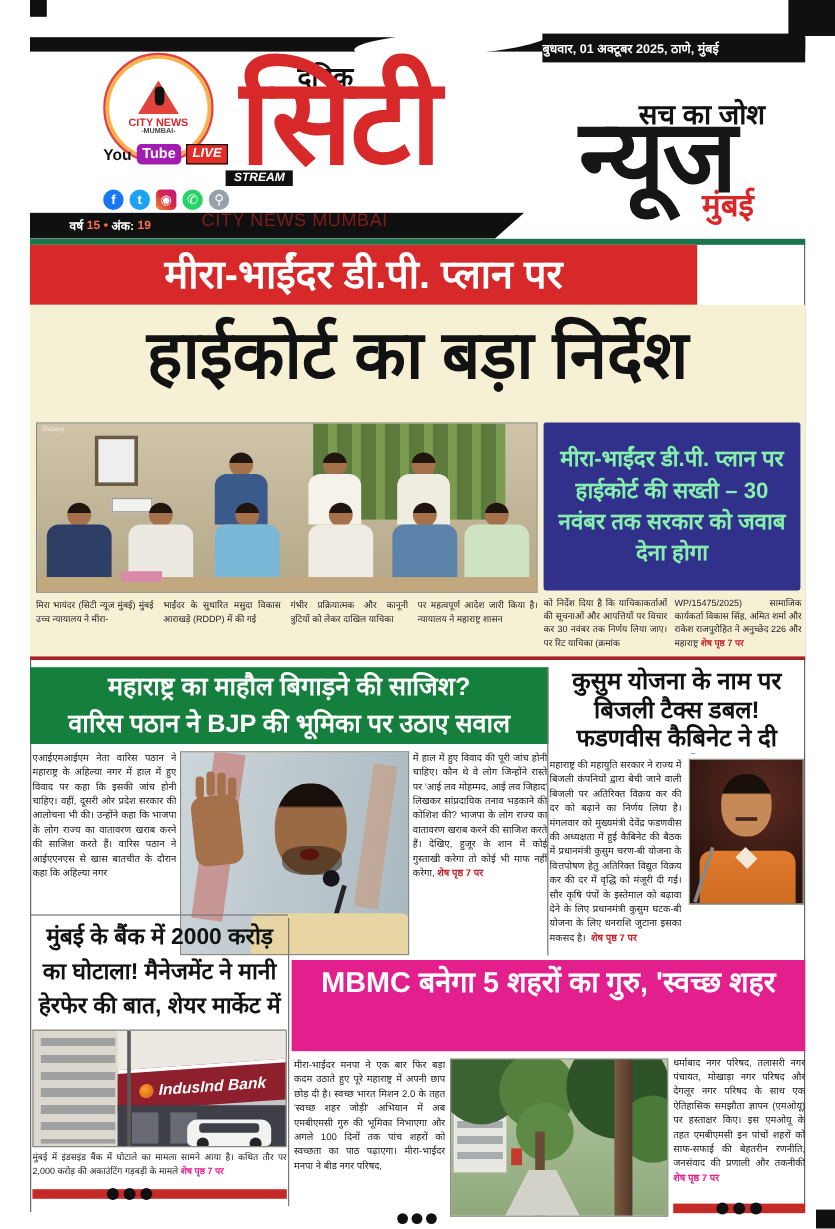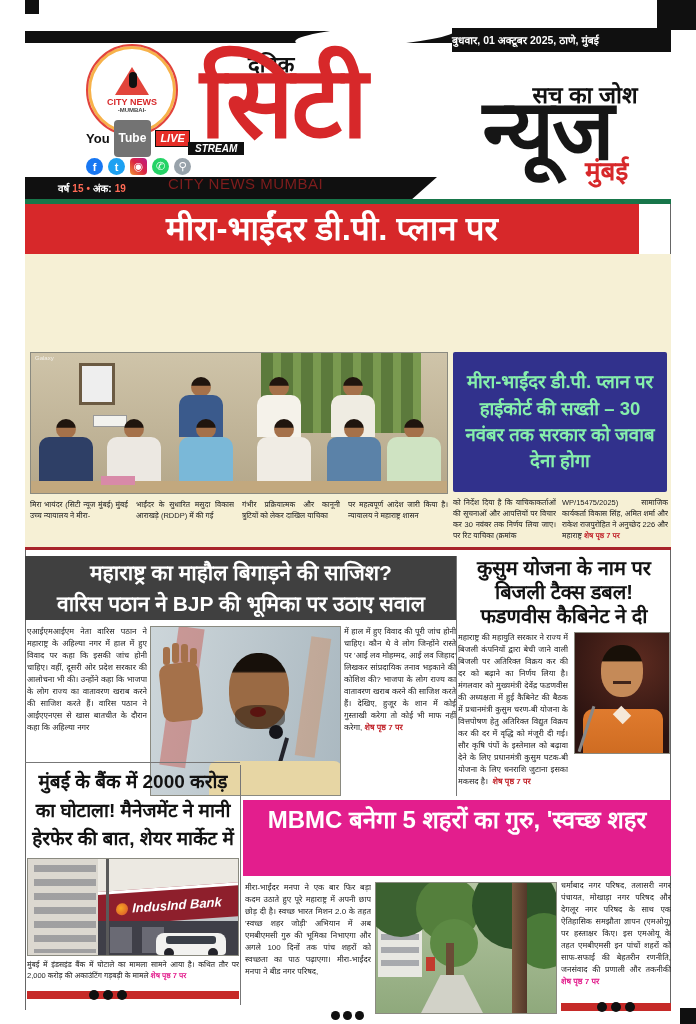--- a/index.html
+++ b/index.html
@@ -55,21 +55,21 @@
   </div>
 
   <div class="abs" style="left:248px;top:48px;font-size:22px;font-weight:bold"><span>दैनिक</span></div>
   <div class="abs" style="left:500px;top:78px;width:170px;font-size:23px;font-weight:bold;text-align:center"><span>सच का जोश</span></div>
   <div class="abs" style="left:138px;top:50px;width:290px;font-size:100px;font-weight:bold;color:#d7282a;line-height:1.05;text-align:center;letter-spacing:-2px"><span>सिटी</span></div>
   <div class="abs" style="left:425px;top:88px;width:245px;font-size:84px;font-weight:bold;color:#161616;line-height:1;text-align:center;letter-spacing:-2px"><span>न्यूज</span></div>
   <div class="abs" style="left:585px;top:152px;font-size:26px;font-weight:bold;color:#d7282a"><span>मुंबई</span></div>
 
   <div class="abs" style="left:86px;top:120px;display:flex;gap:4px;align-items:center">
     <span style="font-weight:bold;font-size:13px;color:#111">You</span>
-    <span style="background:#737373;color:#fff;font-weight:bold;font-size:12px;padding:10px 5px;border-radius:4px;line-height:17px">Tube</span>
+    <span style="background:#a21caf;color:#fff;font-weight:bold;font-size:12px;padding:0 5px;border-radius:4px;line-height:17px">Tube</span>
     <span style="background:#e52d27;color:#fff;font-style:italic;font-weight:bold;font-size:11px;padding:0 4px;border:1px solid #101010;line-height:15px">LIVE</span>
   </div>
   <div class="abs" style="left:188px;top:138px">
     <span style="background:#101010;color:#fff;font-style:italic;font-weight:bold;font-size:10px;padding:1px 7px">STREAM</span>
   </div>
   <div class="abs" style="left:86px;top:158px;display:flex;gap:5px">
     <span class="sic" style="background:#1877f2">f</span>
     <span class="sic" style="background:#1da1f2">t</span>
     <span class="sic" style="background:linear-gradient(45deg,#f09433,#dc2743,#bc1888);border-radius:4px">◉</span>
     <span class="sic" style="background:#25d366">✆</span>
@@ -80,22 +80,23 @@
   <div class="abs" style="left:58px;top:181px;color:#fff;font-size:10px;font-weight:bold;display:flex;gap:3px;align-items:center">
     <span>वर्ष</span>
     <span style="color:#ff6a55">15</span>
     <span style="color:#ff6a55">•</span>
     <span>अंक:</span>
     <span style="color:#ff6a55">19</span>
   </div>
   <div class="abs" style="left:168px;top:175px;color:#7f1d1d;font-size:15px;font-weight:normal;letter-spacing:.5px"><span>CITY NEWS MUMBAI</span></div>
   <div class="abs" style="left:25px;top:199px;width:646px;height:5px;background:#17764a"></div>
 
-  <div class="abs banner" style="left:25px;top:204px;width:614px;height:50px;background:#d7282a;font-size:33px;line-height:50px"><span>मीरा-भाईंदर डी.पी. प्लान पर</span></div>
+  <div class="abs banner" style="left:25px;top:204px;width:556px;height:50px;background:#d7282a;font-size:33px;line-height:50px"><span>मीरा-भाईंदर डी.पी. प्लान पर</span></div>
   <div class="abs" style="left:25px;top:254px;width:646px;height:296px;background:#f6f0d5;border-bottom:3px solid #a8242b"></div>
+  <div class="abs hl" style="left:25px;top:262px;width:646px;font-size:56px;line-height:1.2"><span>हाईकोर्ट का बड़ा निर्देश</span></div>
 
   <div class="photo" style="left:30px;top:352px;width:418px;height:142px;background:linear-gradient(#cfc4a9,#b4a78a)">
     <div class="abs" style="left:230px;top:0;width:160px;height:80px;background:repeating-linear-gradient(90deg,#5c7a3c 0 12px,#7a9a50 12px 20px)"></div>
     <div class="abs" style="left:48px;top:10px;width:36px;height:42px;background:#eee;border:3px solid #6b5a42"></div>
     <div class="abs" style="left:62px;top:62px;width:34px;height:12px;background:#f2f2ee;border:1px solid #999"></div>
     <div class="person stand" style="left:148px;bottom:56px">
         <div class="p-head"></div>
         <div class="p-body" style="background:#3a5a8c"></div>
       </div>
     <div class="person stand" style="left:226px;bottom:56px">
@@ -140,21 +141,21 @@
   </div>
 
   <div class="abs tiny7" style="left:453px;top:498px;width:103px;height:48px"><span>को निर्देश दिया है कि याचिकाकर्ताओं की सूचनाओं और आपत्तियों पर विचार कर 30 नवंबर तक निर्णय लिया जाए। पर रिट याचिका (क्रमांक</span></div>
   <div class="abs tiny7" style="left:562px;top:498px;width:106px;height:48px"><span>WP/15475/2025) सामाजिक कार्यकर्ता विकास सिंह, अमित शर्मा और राकेश राजपुरोहित ने अनुच्छेद 226 और महाराष्ट्र</span> <span class="cont">शेष पृष्ठ 7 पर</span></div>
 
   <div class="abs tiny7" style="left:30px;top:500px;width:98px;height:44px"><span>मिरा भायंदर (सिटी न्यूज मुंबई) मुंबई उच्च न्यायालय ने मीरा-</span></div>
   <div class="abs tiny7" style="left:136px;top:500px;width:98px;height:44px"><span>भाईंदर के सुधारित मसुदा विकास आराखड़े (RDDP) में की गई</span></div>
   <div class="abs tiny7" style="left:348px;top:500px;width:100px;height:44px"><span>पर महत्वपूर्ण आदेश जारी किया है। न्यायालय ने महाराष्ट्र शासन</span></div>
   <div class="abs tiny7" style="left:242px;top:500px;width:98px;height:44px"><span>गंभीर प्रक्रियात्मक और कानूनी त्रुटियों को लेकर दाखिल याचिका</span></div>
 
-  <div class="abs banner" style="left:25px;top:556px;width:432px;height:64px;background:#404040;font-size:21px;line-height:31px;padding-top:1px">
+  <div class="abs banner" style="left:25px;top:556px;width:432px;height:64px;background:#15803d;font-size:21px;line-height:31px;padding-top:1px">
     <div>महाराष्ट्र का माहौल बिगाड़ने की साजिश?</div>
     <div>वारिस पठान ने BJP की भूमिका पर उठाए सवाल</div>
   </div>
   <div class="abs tiny" style="left:27px;top:626px;width:120px;height:132px"><span>एआईएमआईएम नेता वारिस पठान ने महाराष्ट्र के अहिल्या नगर में हाल में हुए विवाद पर कहा कि इसकी जांच होनी चाहिए। वहीं, दूसरी ओर प्रदेश सरकार की आलोचना भी की। उन्होंने कहा कि भाजपा के लोग राज्य का वातावरण खराब करने की साजिश करते हैं। वारिस पठान ने आईएएनएस से खास बातचीत के दौरान कहा कि अहिल्या नगर</span></div>
 
   <div class="photo" style="left:150px;top:626px;width:191px;height:170px;background:linear-gradient(100deg,#cdd6da,#aab8c0)">
     <div class="abs" style="left:18px;top:0;width:26px;height:140px;background:rgba(200,80,70,.45);transform:rotate(8deg)"></div>
     <div class="abs" style="left:152px;top:10px;width:20px;height:120px;background:rgba(220,130,70,.35);transform:rotate(8deg)"></div>
     <div class="abs" style="left:78px;top:26px;width:60px;height:76px;border-radius:46%;background:linear-gradient(180deg,#17100a 24%,#9a6a44 27%)"></div>
     <div class="abs" style="left:84px;top:78px;width:50px;height:24px;border-radius:40%;background:rgba(30,20,12,.5)"></div>

